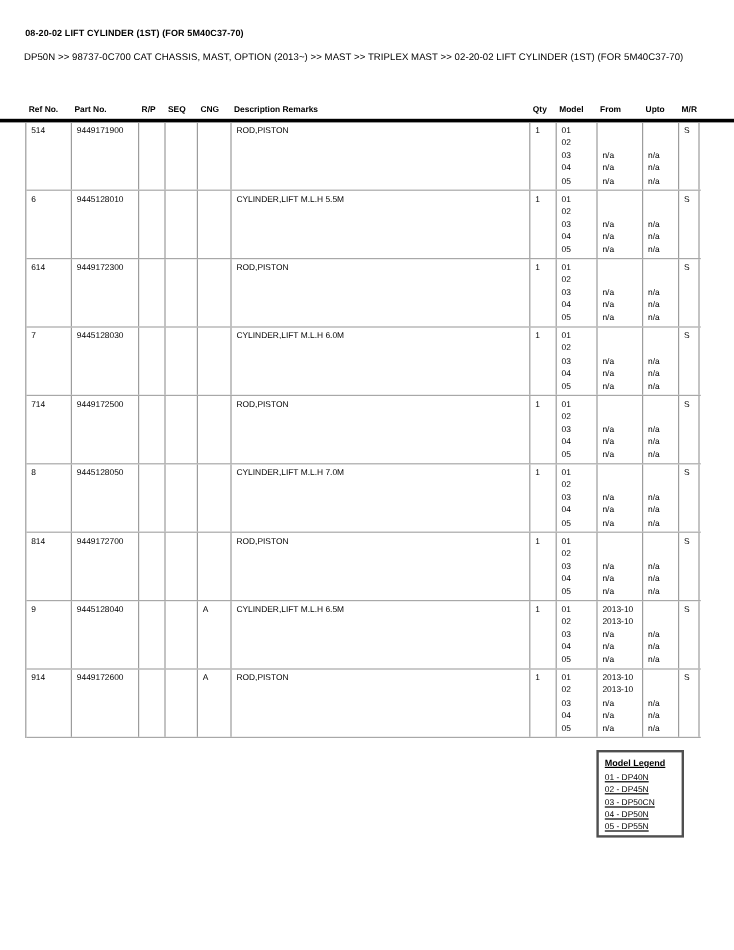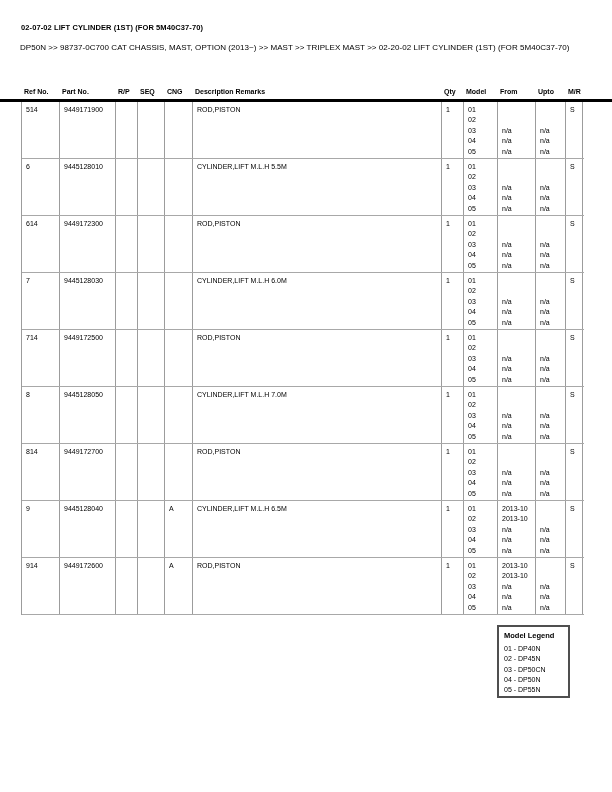--- a/index.html
+++ b/index.html
@@ -17,30 +17,30 @@
   .tbody{position:absolute;left:21px;top:102px;width:562px;border-left:1px solid #9c9c9c;}
   .trow{display:flex;height:57px;border-bottom:1px solid #a8a8a8;box-sizing:border-box;}
   .trow > div{box-sizing:border-box;border-right:1px solid #9c9c9c;padding:3px 0 0 4px;
               font-size:7px;line-height:10.4px;white-space:nowrap;overflow:hidden;}
   .line{height:10.4px;}
 
   .c-ref{width:38px}.c-part{width:56px}.c-rp{width:22px}.c-seq{width:27px}.c-cng{width:28px}
   .c-desc{width:249px}.c-qty{width:22px}.c-model{width:34px}.c-from{width:38px}.c-upto{width:30px}.c-mr{width:17px}
 
   .legend{position:absolute;left:497px;top:625px;width:73px;height:73px;box-sizing:border-box;
-          border:2px solid #4f4f4f;background:#fff;}
+          border:2px solid #4f4f4f;background:#fff;text-decoration:underline;}
   .legend-title{font-size:7.5px;font-weight:bold;margin:4px 0 4px 5px;white-space:nowrap;}
   .legend-item{font-size:7px;line-height:10.3px;margin-left:5px;white-space:nowrap;}
 </style>
 </head>
 <body>
 
 <div class="page">
 
-  <div class="title">02-07-02 LIFT CYLINDER (1ST) (FOR 5M40C37-70)</div>
+  <div class="title">08-20-02 LIFT CYLINDER (1ST) (FOR 5M40C37-70)</div>
 
   <div class="breadcrumb">DP50N &gt;&gt; 98737-0C700 CAT CHASSIS, MAST, OPTION (2013~) &gt;&gt; MAST &gt;&gt; TRIPLEX MAST &gt;&gt; 02-20-02 LIFT CYLINDER (1ST) (FOR 5M40C37-70)</div>
 
   <div class="thead">
     <div class="c-ref">Ref No.</div>
     <div class="c-part">Part No.</div>
     <div class="c-rp">R/P</div>
     <div class="c-seq">SEQ</div>
     <div class="c-cng">CNG</div>
     <div class="c-desc">Description Remarks</div>

